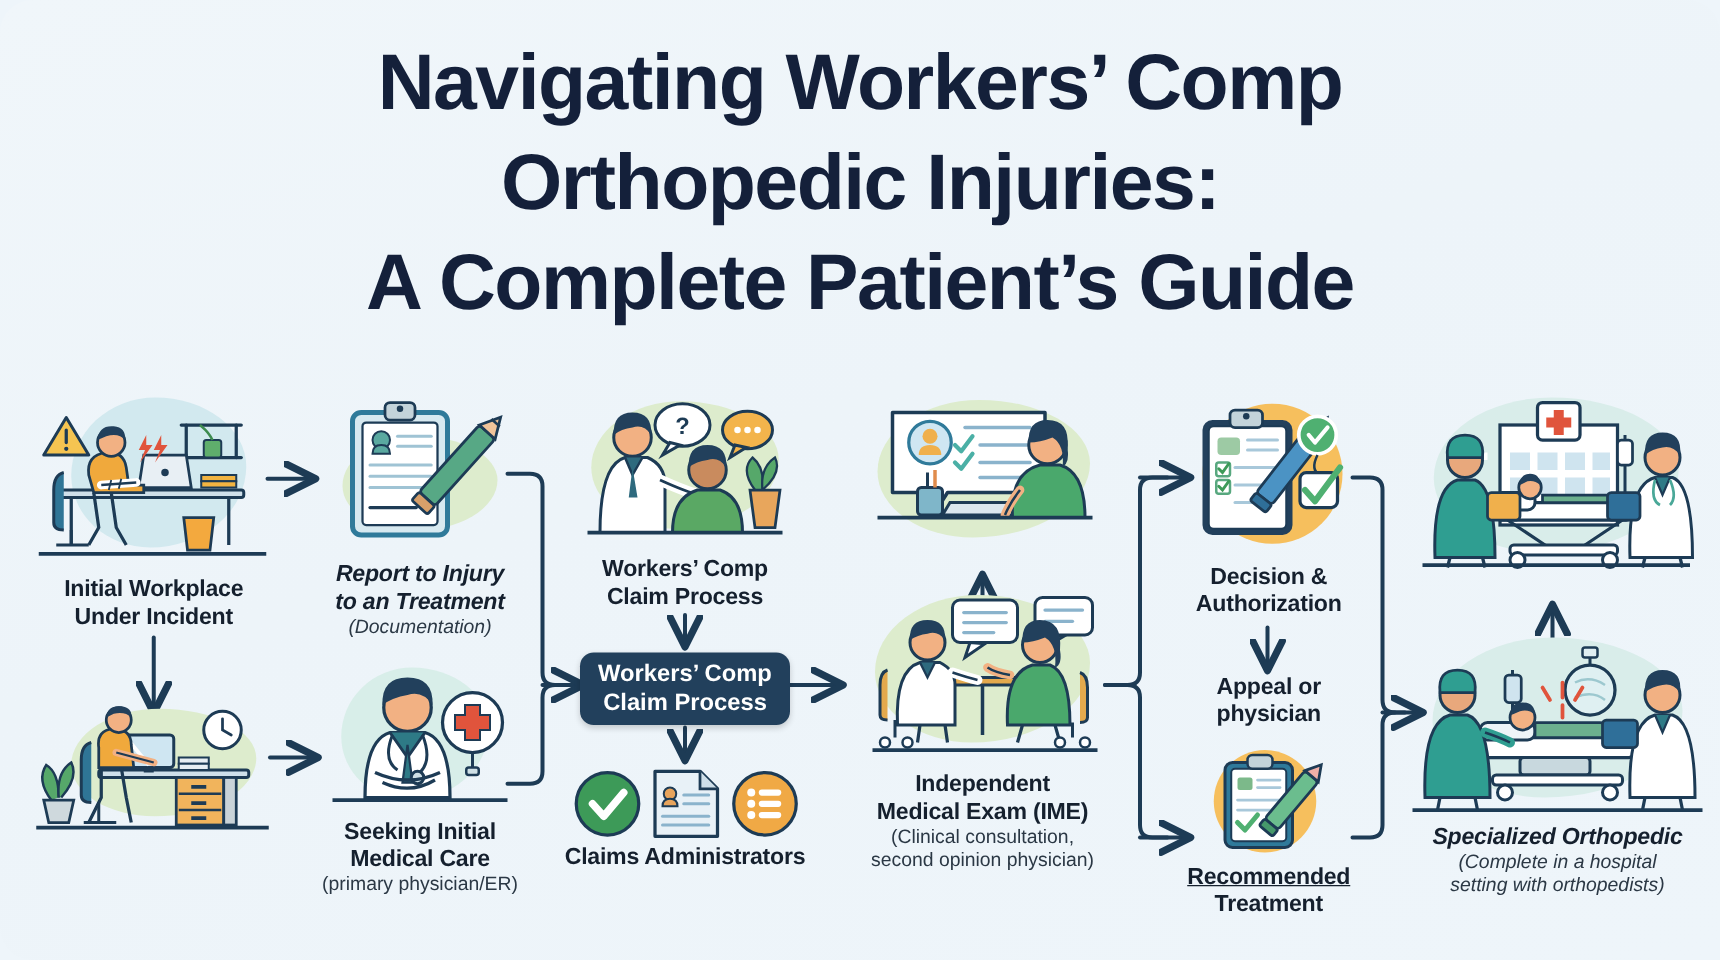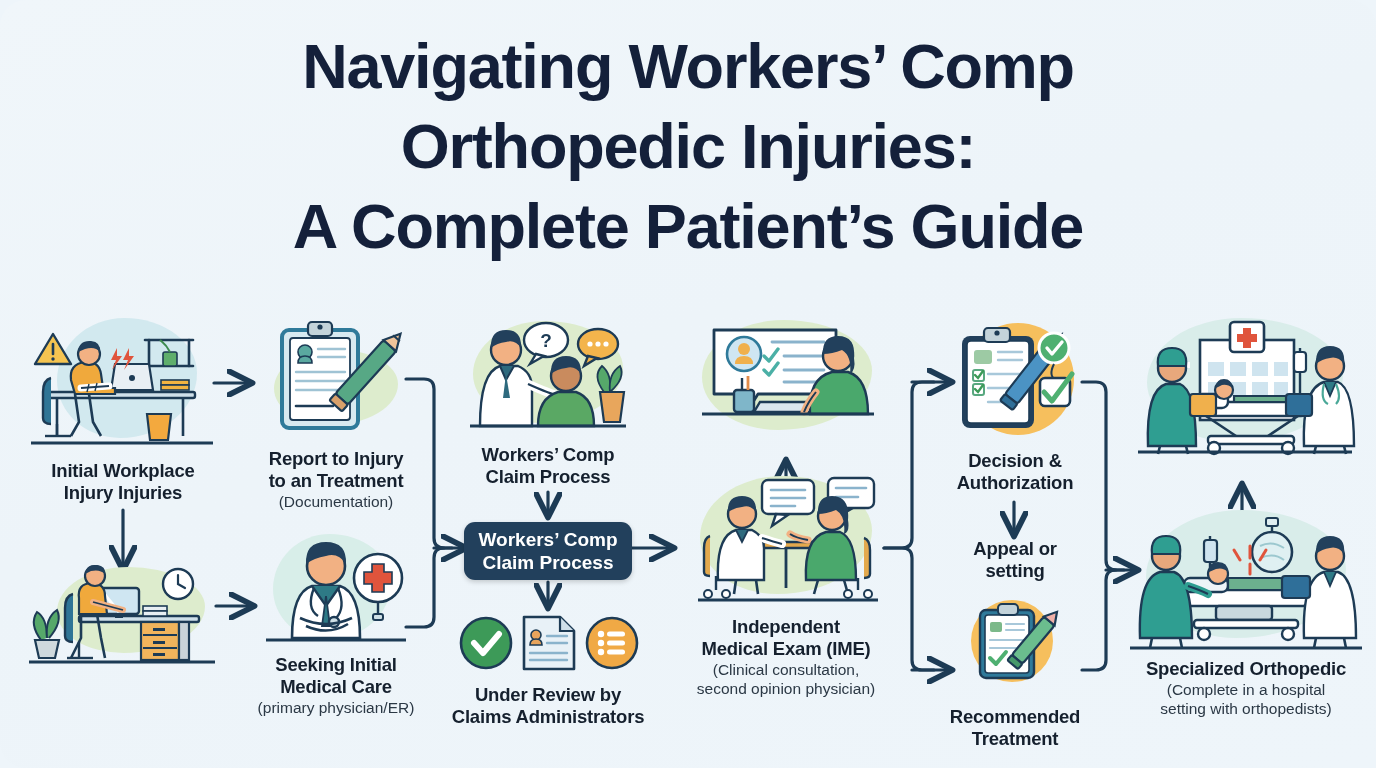--- a/index.html
+++ b/index.html
@@ -183,21 +183,21 @@
           <line x1="30" y1="26" x2="30" y2="36" stroke="#1d3b55" stroke-width="2.6" stroke-linecap="round"></line>
           <circle cx="30" cy="41" r="1.7" fill="#1d3b55"></circle>
         </g>
 
         <path d="M124,96 L148,96 L145,122 L127,122 Z" fill="#f3a93e" stroke="#1d3b55" stroke-width="2.2"></path>
 
         <line x1="8" y1="125" x2="190" y2="125" stroke="#1d3b55" stroke-width="3"></line>
       </svg>
     </div>
     <div class="label" style="margin-top:12px;">Initial Workplace</div>
-    <div class="label">Injury Injuries</div>
+    <div class="label">Under Incident</div>
   </div>
 
   <div class="node" style="left:18px; top:562px; width:210px;">
     <div class="illus" style="width:200px;height:110px;">
       <div class="blob green" style="width:148px;height:86px;left:54%;top:44%;"></div>
       <svg viewBox="0 0 200 110" width="200" height="110" style="position:absolute;left:0;top:0;">
 
         <g>
             <circle cx="155" cy="22" r="15" fill="#ffffff" stroke="#1d3b55" stroke-width="2.4"></circle>
           <path d="M155,13 V22 L162,26" stroke="#1d3b55" stroke-width="2.2" fill="none" stroke-linecap="round"></path>
@@ -238,21 +238,21 @@
           <path d="M58,52 L58,76 L48,96 M74,52 L78,76 L82,96" stroke="#1d3b55" stroke-width="2.6" fill="none"></path>
           <path d="M70,40 L100,48" stroke="#f2b183" stroke-width="6" stroke-linecap="round"></path>
           <path d="M70,40 L100,48" stroke="#1d3b55" stroke-width="1.8" fill="none"></path>
           </g>
 
         <line x1="6" y1="100" x2="192" y2="100" stroke="#1d3b55" stroke-width="3"></line>
       </svg>
     </div>
   </div>
 
-  <div class="node" style="left:248px; top:316px; width:176px;">
+  <div class="node" style="left:248px; top:316px; width:176px;font-style:italic;">
     <div class="illus" style="width:176px;height:126px;">
       <div class="blob green" style="width:124px;height:76px;left:50%;top:56%;"></div>
       <svg viewBox="0 0 176 126" width="176" height="126" style="position:absolute;left:0;top:0;">
 
         <g>
           <rect x="34" y="14" width="76" height="98" rx="7" fill="#d7e9f0" stroke="#2f7a9a" stroke-width="4"></rect>
           <rect x="42" y="22" width="60" height="82" rx="3" fill="#ffffff" stroke="#1d3b55" stroke-width="1.8"></rect>
           <rect x="60" y="6" width="24" height="14" rx="4" fill="#c3d3da" stroke="#1d3b55" stroke-width="2.2"></rect>
           <circle cx="72" cy="11" r="2.6" fill="#1d3b55"></circle>
 
@@ -401,21 +401,20 @@
             <circle cx="153" cy="22" r="3.2"></circle>
               <rect x="159" y="19.5" width="18" height="5" rx="2.5"></rect>
             <circle cx="153" cy="31" r="3.2"></circle>
               <rect x="159" y="28.5" width="18" height="5" rx="2.5"></rect>
             <circle cx="153" cy="40" r="3.2"></circle>
               <rect x="159" y="37.5" width="18" height="5" rx="2.5"></rect>
           </g>
         </g>
       </svg>
     </div>
-    <div class="label" style="margin-top:10px;">Under Review by</div>
     <div class="label">Claims Administrators</div>
   </div>
 
   <div class="node" style="left:692px; top:318px; width:190px;">
     <div class="illus" style="width:190px;height:124px;">
       <div class="blob green" style="width:170px;height:110px;left:50%;top:46%;"></div>
       <svg viewBox="0 0 190 124" width="190" height="124" style="position:absolute;left:0;top:0;">
 
         <g>
           <path d="M22,12 L144,12 L144,76 L66,76 L56,92 L52,76 L22,76 Z" fill="#ffffff" stroke="#1d3b55" stroke-width="2.8" stroke-linejoin="round"></path>
@@ -561,21 +560,21 @@
           <path d="M100,74 L108,83 L128,56" fill="none" stroke="#4fb071" stroke-width="5" stroke-linecap="round" stroke-linejoin="round"></path>
         </g>
       </svg>
     </div>
     <div class="label" style="margin-top:4px;">Decision &amp;</div>
     <div class="label">Authorization</div>
   </div>
 
   <div class="node" style="left:944px; top:538px; width:142px;">
     <div class="label">Appeal or</div>
-    <div class="label">setting</div>
+    <div class="label">physician</div>
   </div>
 
   <div class="node" style="left:944px; top:600px; width:142px;">
     <div class="illus" style="width:142px;height:86px;">
       <div class="blob amber" style="width:82px;height:82px;left:48%;top:48%;"></div>
       <svg viewBox="0 0 142 86" width="142" height="86" style="position:absolute;left:0;top:0;">
         <g>
           <rect x="36" y="10" width="54" height="68" rx="6" fill="#2f7a9a" stroke="#1d3b55" stroke-width="2.4"></rect>
           <rect x="41" y="15" width="44" height="58" rx="3" fill="#ffffff" stroke="#1d3b55" stroke-width="1.6"></rect>
           <rect x="54" y="4" width="20" height="11" rx="4" fill="#c3d3da" stroke="#1d3b55" stroke-width="2"></rect>
@@ -588,21 +587,21 @@
           </g>
           <path d="M46,58 L52,64 L62,52" fill="none" stroke="#4fb071" stroke-width="4" stroke-linecap="round" stroke-linejoin="round"></path>
         </g>
         <g transform="rotate(40 86 44)">
           <rect x="79" y="14" width="14" height="50" rx="3" fill="#6bbd8e" stroke="#1d3b55" stroke-width="2.2"></rect>
           <path d="M79,14 L86,2 L93,14 Z" fill="#f0b0a8" stroke="#1d3b55" stroke-width="2.2"></path>
           <rect x="79" y="64" width="14" height="7" rx="2" fill="#46996b" stroke="#1d3b55" stroke-width="2.2"></rect>
         </g>
       </svg>
     </div>
-    <div class="label" style="margin-top:20px;">Recommended</div>
+    <div class="label" style="margin-top:4px;text-decoration:underline;">Recommended</div>
     <div class="label">Treatment</div>
   </div>
 
   <div class="node" style="left:1134px; top:318px; width:222px;">
     <div class="illus" style="width:222px;height:140px;">
       <div class="blob teal" style="width:196px;height:124px;left:50%;top:44%;"></div>
       <svg viewBox="0 0 222 140" width="222" height="140" style="position:absolute;left:0;top:0;">
 
         <g>
           <rect x="66" y="22" width="94" height="80" fill="#ffffff" stroke="#1d3b55" stroke-width="2.6"></rect>
@@ -666,21 +665,21 @@
           <path d="M172,82 Q164,86 158,88" stroke="#ffffff" stroke-width="8" stroke-linecap="round"></path>
           <path d="M172,82 Q164,86 158,88" stroke="#1d3b55" stroke-width="2" fill="none"></path>
           <rect x="152" y="76" width="26" height="22" rx="3" fill="#2f6f99" stroke="#1d3b55" stroke-width="2.2"></rect>
           <path d="M182,128 L180,136 M210,128 L212,136" stroke="#1d3b55" stroke-width="2.6"></path>
         </g>
         <line x1="4" y1="134" x2="218" y2="134" stroke="#1d3b55" stroke-width="3"></line>
       </svg>
     </div>
   </div>
 
-  <div class="node" style="left:1124px; top:512px; width:244px;">
+  <div class="node" style="left:1124px; top:512px; width:244px;font-style:italic;">
     <div class="illus" style="width:244px;height:142px;">
       <div class="blob teal" style="width:200px;height:128px;left:50%;top:44%;"></div>
       <svg viewBox="0 0 244 142" width="244" height="142" style="position:absolute;left:0;top:0;">
 
         <g>
           <line x1="148" y1="8" x2="148" y2="22" stroke="#1d3b55" stroke-width="2.4"></line>
           <rect x="142" y="6" width="12" height="8" rx="2" fill="#dfeef1" stroke="#1d3b55" stroke-width="2"></rect>
           <circle cx="148" cy="40" r="20" fill="#dff0f2" stroke="#1d3b55" stroke-width="2.6"></circle>
           <path d="M136,34 Q148,28 160,36 M136,46 Q150,40 160,48" stroke="#9cc8cf" stroke-width="2" fill="none"></path>
         </g>

